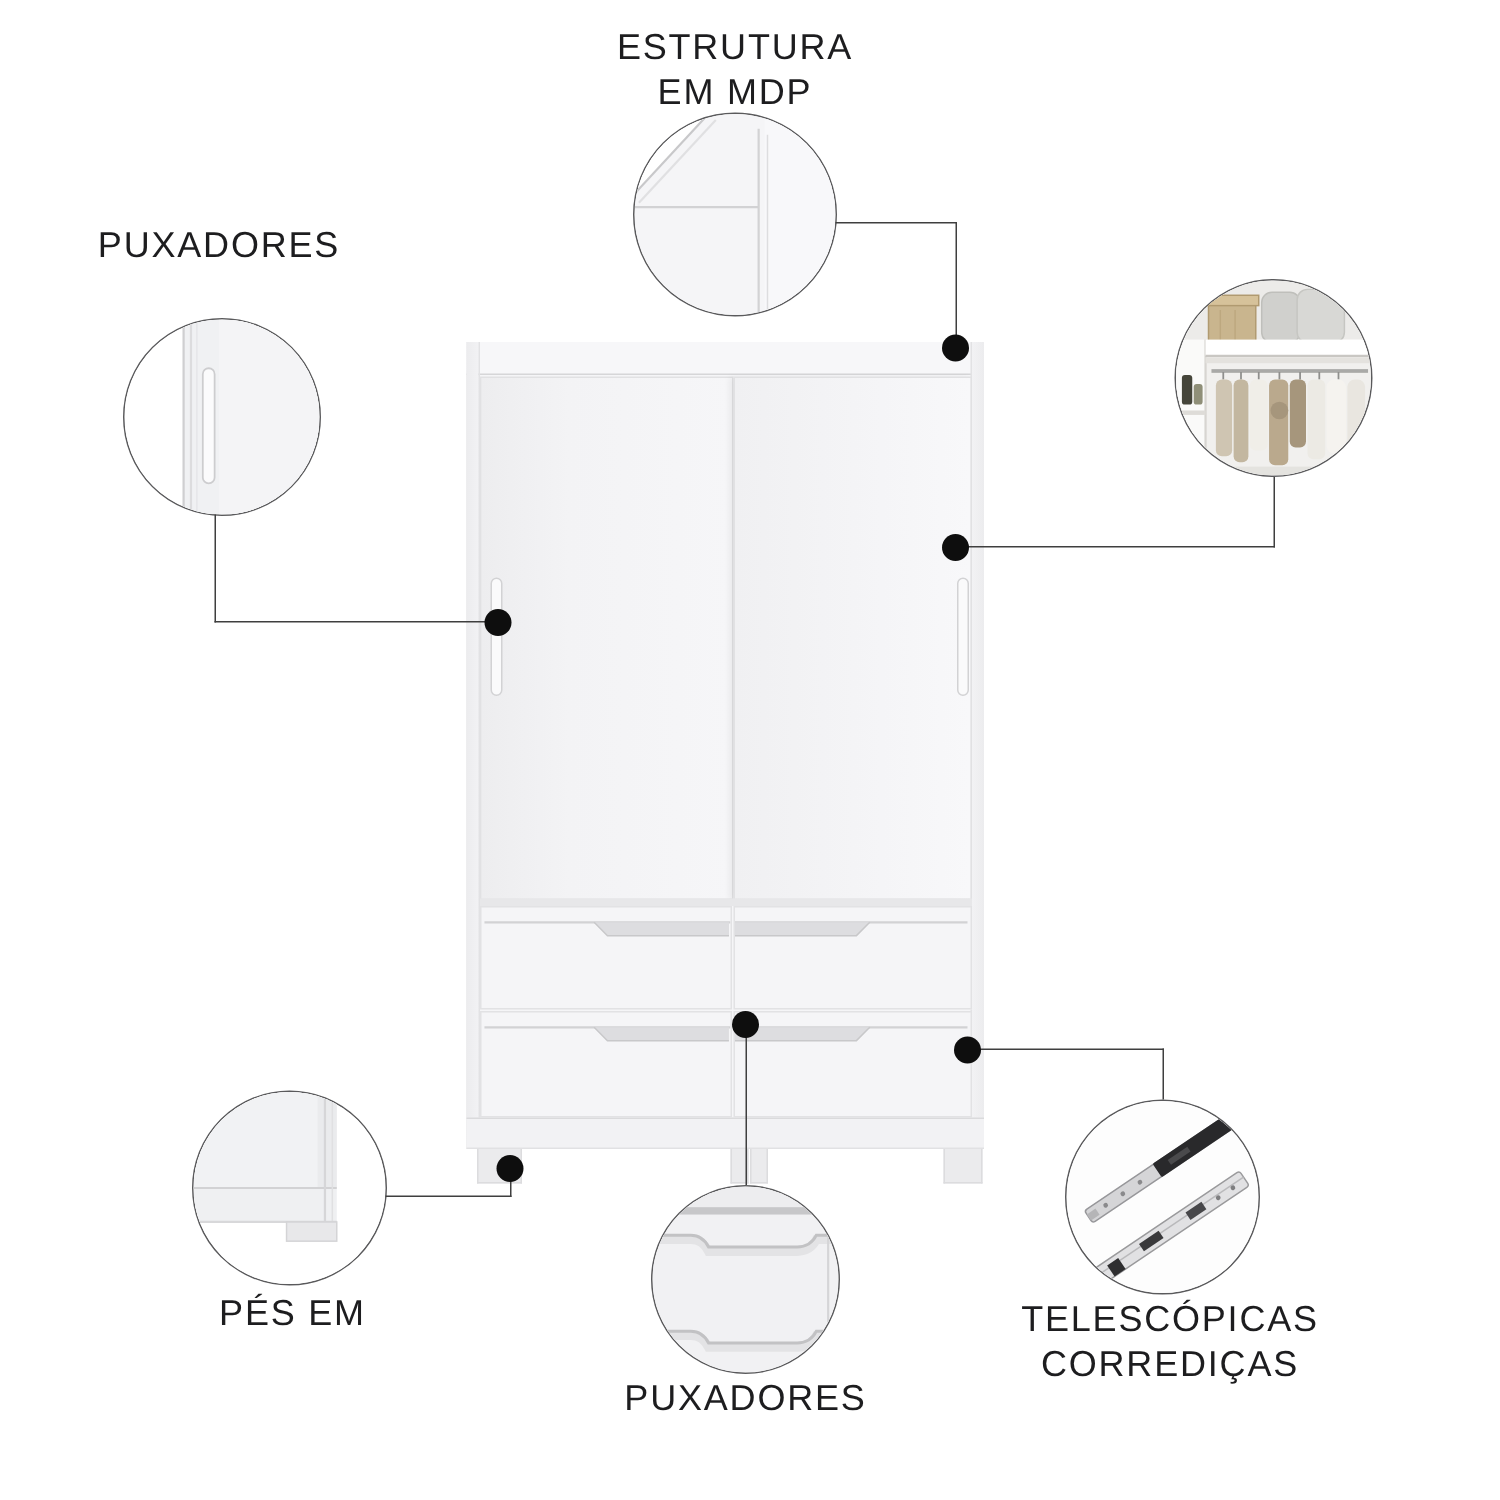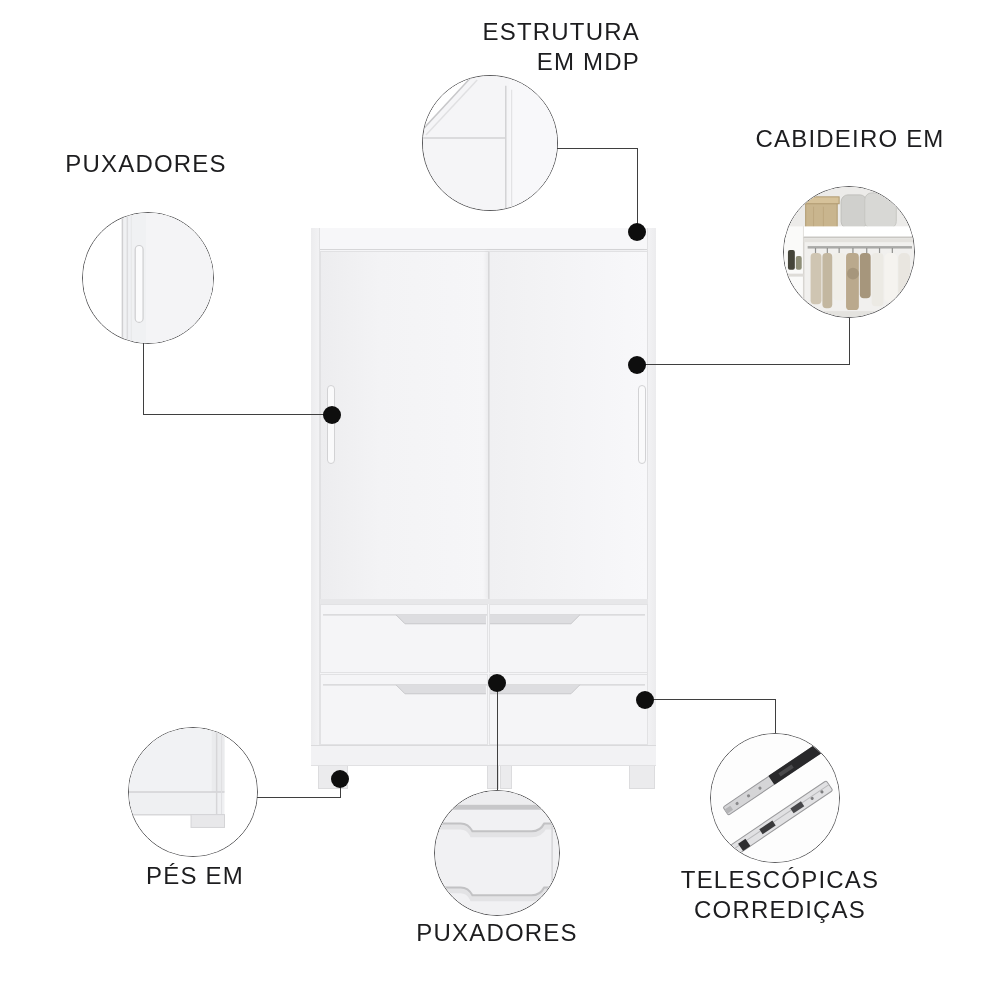--- a/index.html
+++ b/index.html
@@ -80,42 +80,41 @@
       <path d="M91,10 L82,19 H0" stroke="#c8c8ca" stroke-width="1" fill="none"></path>
     </svg>
   </div>
 
   <div class="w-base"></div>
   <div class="foot" style="left:318px;width:30px;"></div>
   <div class="foot" style="left:487px;width:12px;"></div>
   <div class="foot" style="left:500px;width:12px;"></div>
   <div class="foot" style="left:629px;width:26px;"></div>
 
-  <div class="label" style="left:340px;top:17px;width:300px;text-align:right;">
+  <div class="label" style="left:340px;top:17px;width:300px;">
     <div>ESTRUTURA</div>
     <div>EM MDP</div>
   </div>
   <div class="circle" style="left:422px;top:75px;width:136px;height:136px;">
     <svg viewBox="0 0 136 136">
       <rect x="0" y="0" width="136" height="136" fill="#f5f5f7"></rect>
       <rect x="88" y="0" width="48" height="136" fill="#f8f8fa"></rect>
       <polygon points="0,0 50,0 0,54" fill="#ffffff"></polygon>
       <line x1="0" y1="54" x2="50" y2="0" stroke="#c8c8ca" stroke-width="1.5"></line>
       <line x1="3" y1="60" x2="55" y2="4" stroke="#e0e0e2" stroke-width="1.5"></line>
       <line x1="0" y1="63" x2="84" y2="63" stroke="#d2d2d4" stroke-width="1.5"></line>
       <line x1="84" y1="10" x2="84" y2="136" stroke="#d2d2d4" stroke-width="1.5"></line>
       <line x1="90" y1="14" x2="90" y2="136" stroke="#dddddf" stroke-width="1"></line>
     </svg>
   </div>
   <div class="hline" style="left:557px;top:148px;width:81px;"></div>
   <div class="vline" style="left:637px;top:148px;height:85px;"></div>
   <div class="dot" style="left:628px;top:223px;"></div>
 
   <div class="label" style="left:700px;top:124px;width:300px;">
-    <div>CABIDEIRO EM</div>
   </div>
   <div class="circle" style="left:783px;top:186px;width:132px;height:132px;">
     <svg viewBox="0 0 132 132">
       <rect x="0" y="0" width="132" height="132" fill="#f1f0ee"></rect>
 
       <rect x="0" y="0" width="20" height="132" fill="#fafaf9"></rect>
       <line x1="20" y1="0" x2="20" y2="132" stroke="#d7d5d1" stroke-width="1.5"></line>
       <rect x="0" y="88" width="20" height="3" fill="#dedcd8"></rect>
       <rect x="2" y="8" width="10" height="10" fill="#c0c0bd"></rect>
       <rect x="4" y="64" width="7" height="20" rx="2" fill="#45453a"></rect>

